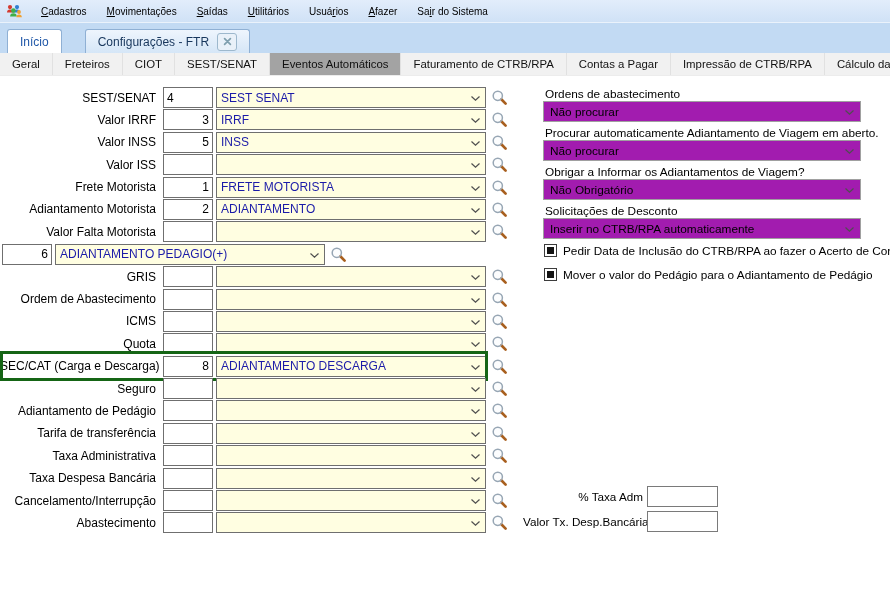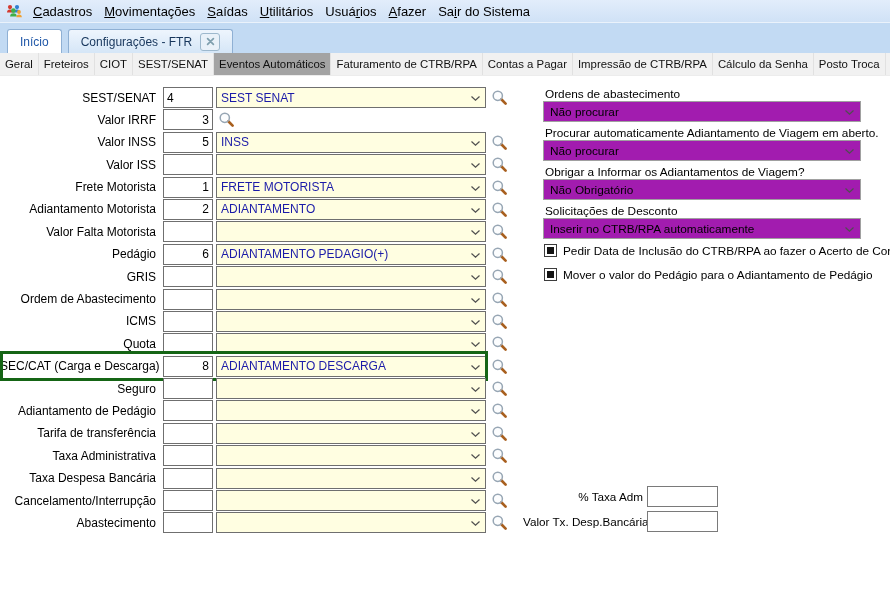--- a/index.html
+++ b/index.html
@@ -10,42 +10,42 @@
     color:#000;
   }
   
   .menubar{
     height:22px;background:linear-gradient(#e2edfb,#d0e2f6);
     display:flex;align-items:center;padding-left:4px;
     border-bottom:1px solid #eaf2fb;
   }
   .appicon{display:inline-flex;margin:0 4px 0 1px;}
   .menuitems{display:flex;align-items:center;}
-  .mitem{padding:0 6px;font-size:13px;white-space:nowrap;cursor:default;}
+  .mitem{padding:0 6px;font-size:10px;white-space:nowrap;cursor:default;margin-left:8px;}
   .mn{text-decoration:underline;}
   
   .wtabs{
     height:30px;background:#c2daf3;
-    display:flex;align-items:flex-end;padding-left:7px;gap:6px;
+    display:flex;align-items:flex-end;padding-left:7px;gap:23px;
   }
   .wtab{
     height:23px;display:flex;align-items:center;gap:8px;
     padding:0 12px;font-size:12px;white-space:nowrap;
     border:1px solid #8fb0d4;border-bottom:none;border-radius:3px 3px 0 0;
     background:linear-gradient(#eef5fd,#d5e6f7);color:#17365c;
   }
   .wtab.active{background:#ffffff;color:#2158a8;}
   .wclose{
     width:18px;height:16px;border:1px solid #9db8cd;border-radius:3px;
     background:#e9f1f9;display:inline-flex;align-items:center;justify-content:center;
   }
   
   .stabs{height:22px;background:#f1f1f1;display:flex;border-bottom:1px solid #ececec;}
   .stab{
-    padding:0 5px;display:flex;align-items:center;font-size:11.4px;
+    padding:0 12px;display:flex;align-items:center;font-size:11.4px;
     border-right:1px solid #e1e1e1;white-space:nowrap;color:#111;
   }
   .stab.sel{background:#a3a3a3;}
   
   .rows{position:absolute;left:0;top:87px;display:flex;flex-direction:column;gap:1.4px;}
   .frow{position:relative;display:flex;align-items:center;height:21px;}
   .flabel{width:156px;padding-right:5px;text-align:right;font-size:12px;white-space:nowrap;}
   .fnum{
     box-sizing:border-box;margin-left:2px;width:50px;height:21px;
     border:1px solid #6f6f6f;background:#fff;
@@ -163,20 +163,28 @@
       <svg width="17" height="17" viewBox="0 0 17 17">
         <line x1="10.3" y1="10.3" x2="14.6" y2="14.6" stroke="#a85f1e" stroke-width="2.7" stroke-linecap="round"></line>
         <circle cx="6.8" cy="6.8" r="4.6" fill="#f6f9fb" fill-opacity="0.3" stroke="#97a6b4" stroke-width="1.5"></circle>
       </svg>
     </span>
 
   </div>
     <div class="frow">
     <span class="flabel">Valor IRRF</span>
     <input class="fnum" value="3" style="">
+    <div class="fcombo">
+      <span class="fval">IRRF</span>
+      <span class="chev">
+        <svg width="9" height="5" viewBox="0 0 9 5">
+            <polyline points="0.5,0.5 4.5,4.2 8.5,0.5" fill="none" stroke="#4f4f4f" stroke-width="1.2"></polyline>
+          </svg>
+      </span>
+    </div>
     <span class="mag">
       <svg width="17" height="17" viewBox="0 0 17 17">
         <line x1="10.3" y1="10.3" x2="14.6" y2="14.6" stroke="#a85f1e" stroke-width="2.7" stroke-linecap="round"></line>
         <circle cx="6.8" cy="6.8" r="4.6" fill="#f6f9fb" fill-opacity="0.3" stroke="#97a6b4" stroke-width="1.5"></circle>
       </svg>
     </span>
 
   </div>
     <div class="frow">
     <span class="flabel">Valor INSS</span>
@@ -267,21 +275,20 @@
     </div>
     <span class="mag">
       <svg width="17" height="17" viewBox="0 0 17 17">
         <line x1="10.3" y1="10.3" x2="14.6" y2="14.6" stroke="#a85f1e" stroke-width="2.7" stroke-linecap="round"></line>
         <circle cx="6.8" cy="6.8" r="4.6" fill="#f6f9fb" fill-opacity="0.3" stroke="#97a6b4" stroke-width="1.5"></circle>
       </svg>
     </span>
 
   </div>
     <div class="frow">
-    <span class="flabel">Pedágio</span>
     <input class="fnum" value="6" style="">
     <div class="fcombo">
       <span class="fval">ADIANTAMENTO PEDAGIO(+)</span>
       <span class="chev">
         <svg width="9" height="5" viewBox="0 0 9 5">
             <polyline points="0.5,0.5 4.5,4.2 8.5,0.5" fill="none" stroke="#4f4f4f" stroke-width="1.2"></polyline>
           </svg>
       </span>
     </div>
     <span class="mag">

